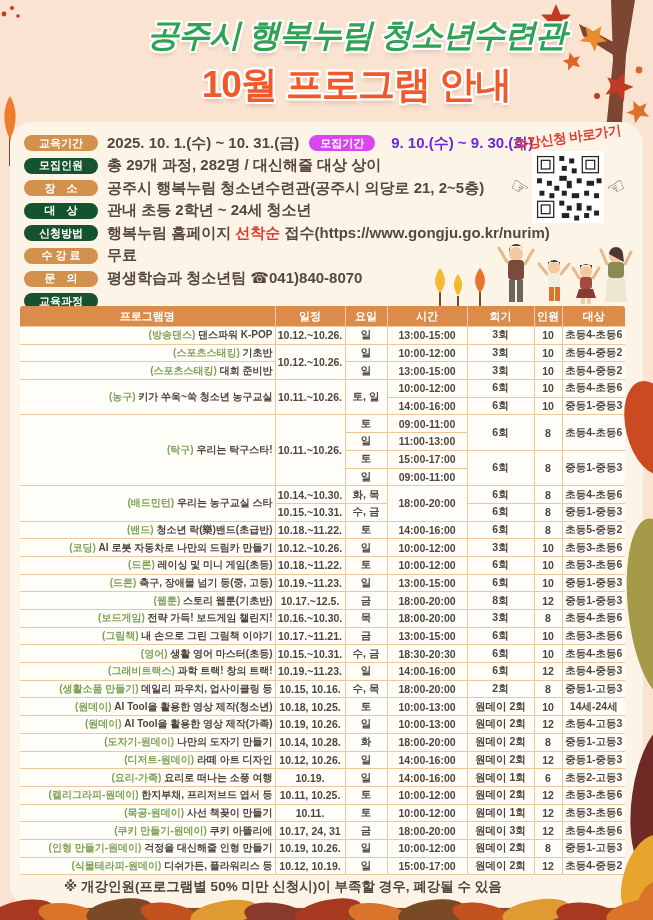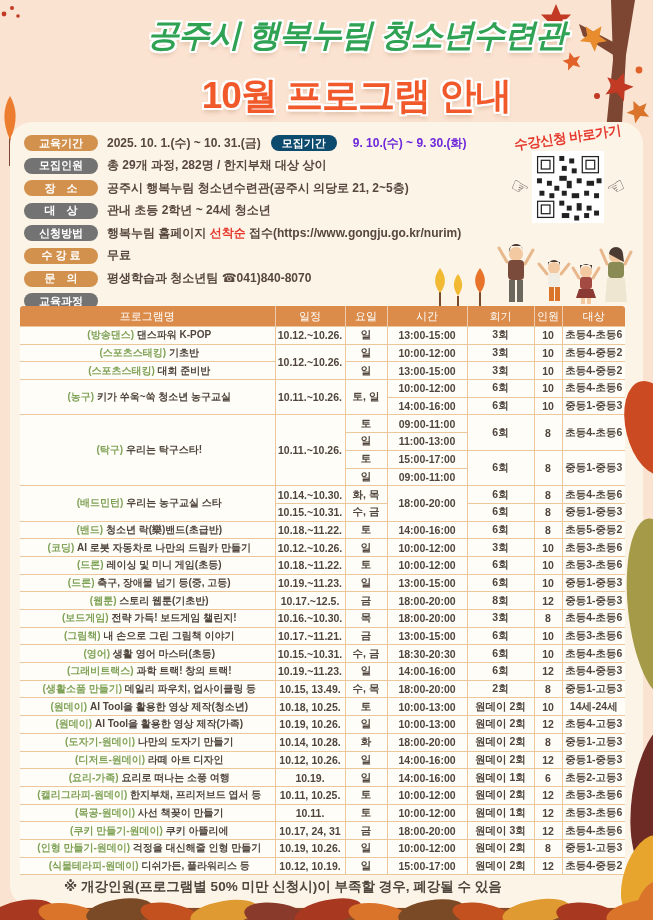--- a/index.html
+++ b/index.html
@@ -23,53 +23,53 @@
   
   #header{position:absolute;left:0;top:10px;width:653px;height:110px;z-index:2;}
   #logo{position:absolute;left:24px;top:6px;width:80px;text-align:center;}
   #logo-title{font-size:15px;font-weight:bold;color:#473a32;margin-top:1px;letter-spacing:1px;}
   #logo-subtitle{font-size:6.5px;color:#473a32;letter-spacing:1.5px;font-weight:bold;}
   #titles{position:absolute;left:95px;right:35px;top:4px;text-align:center;}
   .outline-t{font-weight:bold;letter-spacing:-1px;
     text-shadow:-2px -2px 0 #fff,2px -2px 0 #fff,-2px 2px 0 #fff,2px 2px 0 #fff,
     0 -2px 0 #fff,0 2px 0 #fff,-2px 0 0 #fff,2px 0 0 #fff,0 4px 4px rgba(120,70,30,.25);}
   #title1{font-size:32px;color:#2fa254;font-style:italic;}
-  #title2{font-size:37px;color:#f1592b;margin-top:13px;}
+  #title2{font-size:37px;color:#f1592b;margin-top:2px;}
   
   #info-rows{position:absolute;left:24px;top:134px;width:480px;z-index:2;}
   .info-row{display:flex;align-items:center;height:18px;margin-bottom:4.6px;white-space:nowrap;}
   .badge{flex:0 0 74px;height:16px;border-radius:10px;color:#fff;font-size:11px;font-weight:bold;
     display:flex;align-items:center;justify-content:center;margin-right:9px;}
   .badge.orange{background:#d2914d;}
-  .badge.green{background:#737373;}
-  .badge.red{background:#0c4a6e;flex-basis:66px;margin-left:10px;}
-  .info-value{font-size:12px;font-weight:bold;color:#57473d;}
+  .badge.green{background:#14532d;}
+  .badge.red{background:#d946ef;flex-basis:66px;margin-left:10px;}
+  .info-value{font-size:15px;font-weight:bold;color:#57473d;}
   .info-value .hl{color:#e6392e;}
   .info-value.red-text{color:#6d28d9;margin-left:7px;}
   
   #qr-block{position:absolute;left:498px;top:128px;width:140px;text-align:center;z-index:2;}
   #qr-caption{display:inline-block;color:#e6392e;font-size:13.5px;font-weight:bold;
     transform:rotate(-8deg);letter-spacing:-0.5px;}
   #qr-row{display:flex;align-items:center;justify-content:center;margin-top:4px;}
   .hand{font-size:20px;color:#5b4a42;line-height:1;}
   #hand-left{transform:rotate(28deg);}
   #hand-right{transform:rotate(-28deg);}
   #qr-svg{background:#fff;margin:0 3px;}
   #family-svg{position:absolute;left:495px;top:240px;width:140px;height:66px;z-index:2;}
   #trees-svg{position:absolute;left:430px;top:266px;width:62px;height:42px;z-index:2;}
   
   #table-wrap{position:absolute;left:20px;top:306px;width:605px;z-index:2;}
   table{border-collapse:collapse;table-layout:fixed;width:605px;background:#fffdf7;}
-  thead th{background:#db8c4a;color:#fff;font-size:11px;font-weight:normal;height:20px;
+  thead th{background:#db8c4a;color:#fff;font-size:11px;font-weight:bold;height:20px;
     border-left:1px solid rgba(255,255,255,.55);padding:0;}
   thead th:first-child{border-left:none;border-top-left-radius:3px;}
   thead th:last-child{border-top-right-radius:3px;}
   tbody td{border:1px solid #ecc79c;font-size:10.5px;font-weight:bold;color:#4f453d;
     text-align:center;height:16.7px;padding:0 2px;white-space:nowrap;overflow:hidden;}
-  tbody td.prog{text-align:center;padding-left:6px;font-size:10px;}
+  tbody td.prog{text-align:right;padding-left:6px;font-size:10px;}
   tbody td.prog .cat{color:#7fa257;}
   tbody tr td:first-child{border-left:none;}
   tbody tr td:last-child{border-right:none;}
   
   #footer-note{position:absolute;left:30px;top:878px;font-size:13.5px;font-weight:bold;
     color:#4f453d;z-index:2;margin-left:34px;}
 </style>
 </head>
 <body>
 
@@ -134,21 +134,21 @@
 
 <div id="info-rows">
     <div class="info-row">
       <span class="badge orange">교육기간</span>
       <span class="info-value">2025. 10. 1.(수) ~ 10. 31.(금)</span>
       <span class="badge red">모집기간</span>
       <span class="info-value red-text">9. 10.(수) ~ 9. 30.(화)</span>
     </div>
     <div class="info-row">
       <span class="badge green">모집인원</span>
-      <span class="info-value">총 29개 과정, 282명 / 한지부채 대상 상이</span>
+      <span class="info-value">총 29개 과정, 282명 / 대신해줄 대상 상이</span>
     </div>
     <div class="info-row">
       <span class="badge orange">장  소</span>
       <span class="info-value">공주시 행복누림 청소년수련관(공주시 의당로 21, 2~5층)</span>
     </div>
     <div class="info-row">
       <span class="badge green">대  상</span>
       <span class="info-value">관내 초등 2학년 ~ 24세 청소년</span>
     </div>
     <div class="info-row">
@@ -439,21 +439,21 @@
           <td class="prog"><span class="cat">(그래비트랙스)</span><span> 과학 트랙! 창의 트랙!</span></td>
           <td>10.19.~11.23.</td>
           <td>일</td>
           <td>14:00-16:00</td>
           <td>6회</td>
           <td>12</td>
           <td>초등4-중등3</td>
         </tr>
         <tr>
           <td class="prog"><span class="cat">(생활소품 만들기)</span><span> 데일리 파우치, 업사이클링 등</span></td>
-          <td>10.15, 13.49.</td>
+          <td>10.15, 10.16.</td>
           <td>수, 목</td>
           <td>18:00-20:00</td>
           <td>2회</td>
           <td>8</td>
           <td>중등1-고등3</td>
         </tr>
         <tr>
           <td class="prog"><span class="cat">(원데이)</span><span> AI Tool을 활용한 영상 제작(청소년)</span></td>
           <td>10.18, 10.25.</td>
           <td>토</td>

